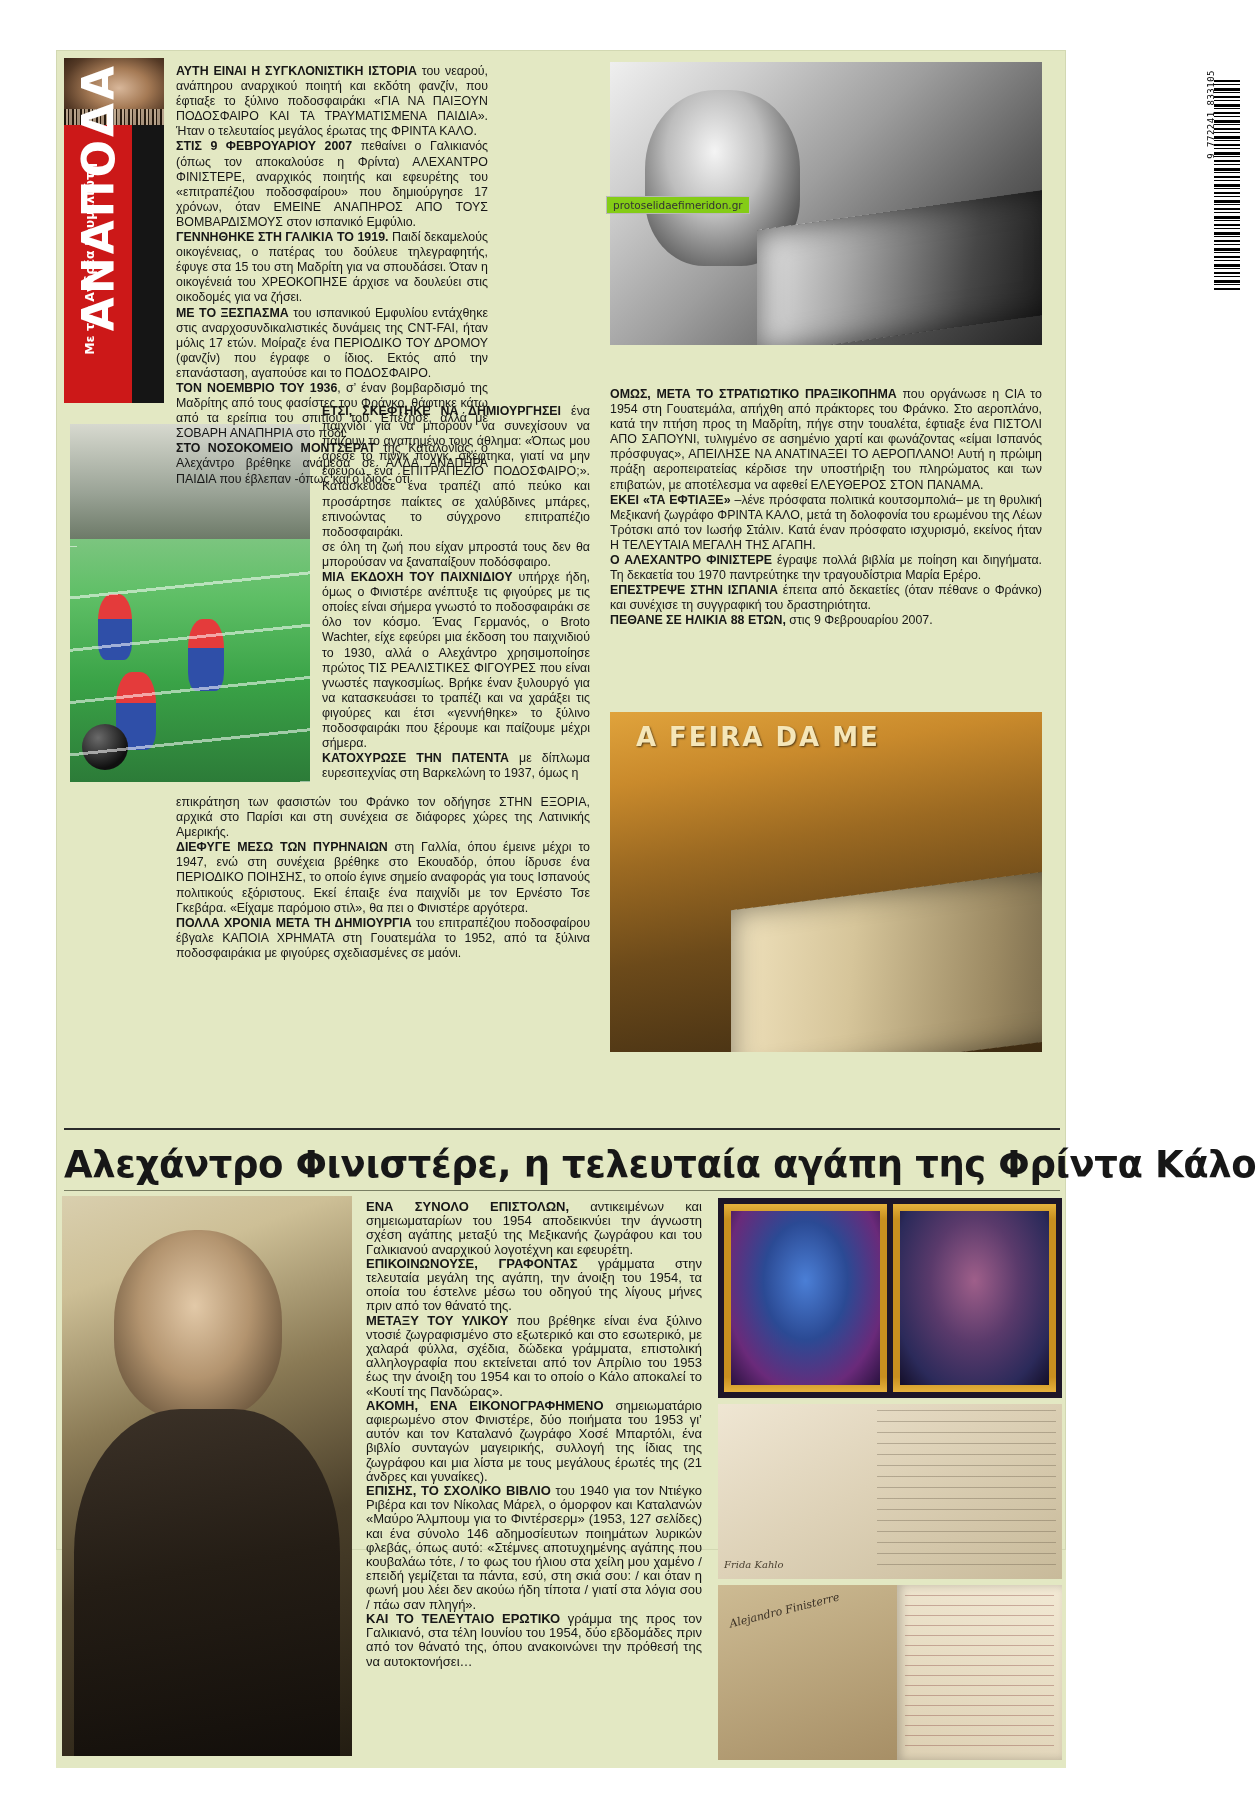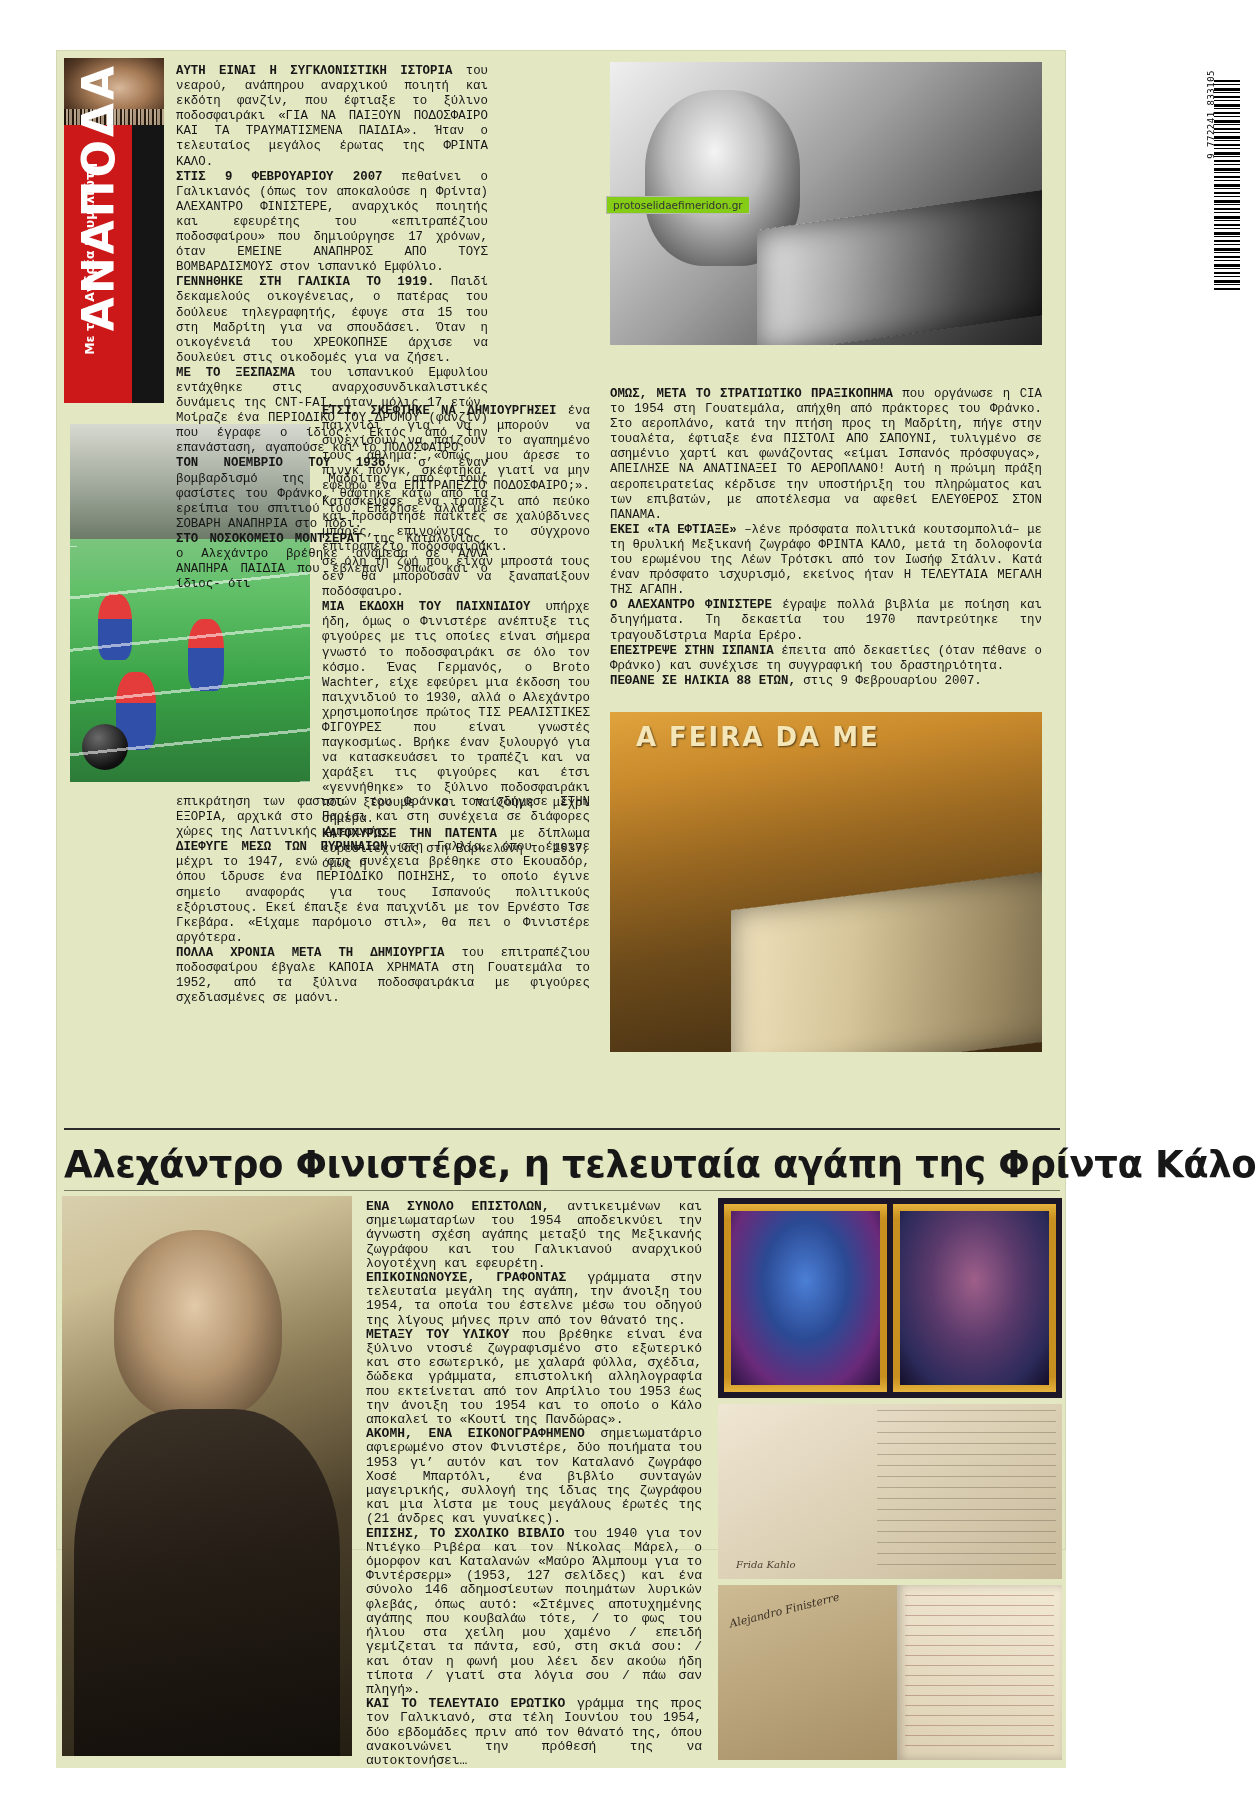--- a/index.html
+++ b/index.html
@@ -92,21 +92,21 @@
     color:#fff; font-size:12.5px; font-weight:bold; white-space:nowrap;
   }
 
   
   .txt {
     position:absolute;
     color:#161616;
     font-size:12.4px;
     line-height:15.1px;
     text-align:justify;
-    font-family:Liberation Mono, monospace;
+    font-family:Liberation Sans, sans-serif;
   }
   .txt p { margin:0; }
   .txt b { font-weight:bold; }
 
   #col1a { left:176px; top:64px; width:312px; }
   #col1b { left:322px; top:404px; width:268px; }
   #col1c { left:176px; top:795px; width:414px; }
   #col2  { left:610px; top:344px; width:432px;margin-top:43px; }
 
   
@@ -227,21 +227,20 @@
   }
   .ph-notes{
     position:absolute; left:718px; top:1404px; width:344px; height:175px;
     background:linear-gradient(150deg,#efe6d3 0%,#ded2b8 45%,#c8ba9a 100%);
     overflow:hidden;
   }
   .ph-notes .handwrite{
     position:absolute; left:6px; bottom:8px; font-size:10px; color:#4b4132;
     font-family:"DejaVu Serif","Liberation Serif",serif; font-style:italic;
     line-height:13px;
-    margin-left:12px;
   }
   .ph-notes .lines{
     position:absolute; right:6px; top:6px; width:52%; height:92%;
     background:repeating-linear-gradient(to bottom, rgba(90,78,60,.55) 0 1px, rgba(0,0,0,0) 1px 11px);
     opacity:.6;
   }
   .ph-book{
     position:absolute; left:718px; top:1585px; width:344px; height:175px;
     background:linear-gradient(140deg,#e9dcc2 0%,#d3c2a0 40%,#b09c76 100%);
     overflow:hidden;

